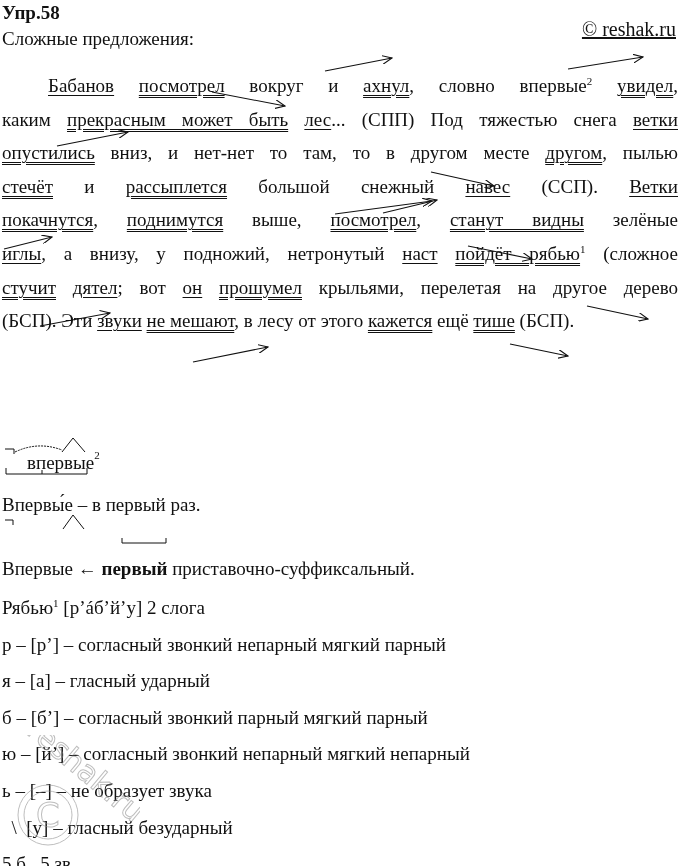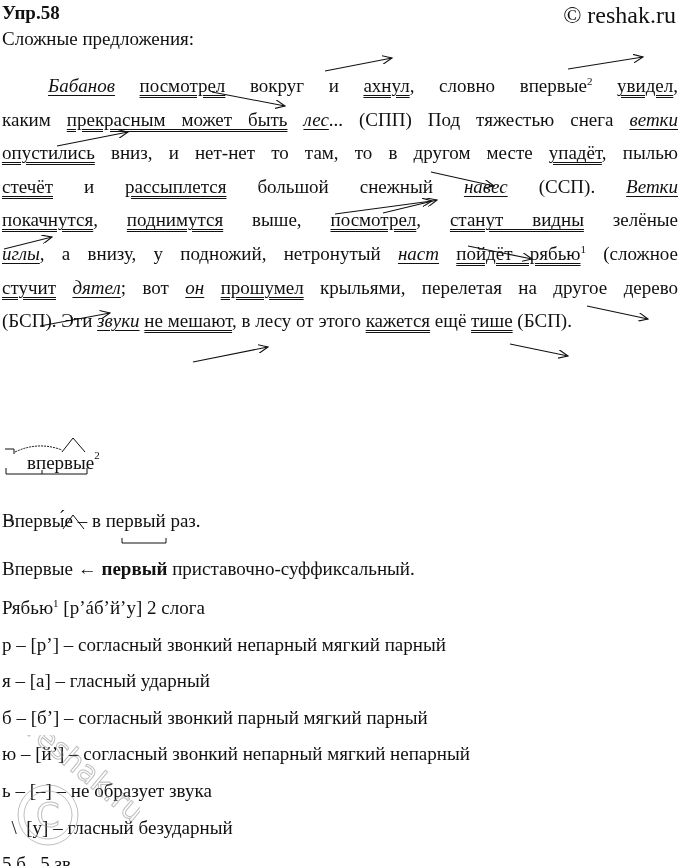--- a/index.html
+++ b/index.html
@@ -2,56 +2,56 @@
 <html><head>
 <meta charset="utf-8">
 <style>
   html, body { margin: 0; padding: 0; background: #ffffff; }
   body {
     width: 680px; height: 866px; position: relative; overflow: hidden;
     font-family: "Liberation Serif", "DejaVu Serif", serif;
     color: #111; font-size: 19px;
   }
   .hdr-title { position: absolute; left: 2px; top: 2px; font-weight: bold; font-size: 19px; }
-  .hdr-copy { position: absolute; right: 4px; top: 2px; font-size: 24px; }
+  .hdr-copy { position: absolute; right: 4px; top: 18px; font-size: 20px; text-decoration: underline; }
   .subtitle { position: absolute; left: 2px; top: 28px; }
   .para {
     position: absolute; left: 2px; top: 69px; width: 676px;
     line-height: 33.6px; text-align: justify; text-align-last: justify;
     word-spacing: 0px;
   }
   .para .line { display: block; white-space: nowrap; text-align: justify; text-align-last: justify; height: 33.6px; }
   .para .line.last { text-align-last: left; }
   .indent { display: inline-block; width: 46px; }
-  .subj { text-decoration: underline; text-decoration-thickness: 1px; text-underline-offset: 3px; font-style: italic; }
+  .subj { text-decoration: underline; text-decoration-thickness: 1px; text-underline-offset: 3px; }
   .pred { text-decoration: underline double; text-decoration-thickness: 1px; text-underline-offset: 3px; margin-top: 12px; }
   sup { font-size: 11px; line-height: 0; vertical-align: 7px; }
   .arrows { position: absolute; left: 0; top: 0; width: 680px; height: 866px; pointer-events: none; }
   .block { position: absolute; left: 2px; }
   .morph-word { position: absolute; left: 6px; top: 452px; font-size: 19px; margin-left: 21px; }
   .morph-word sup { vertical-align: 10px; }
-  .line2 { top: 510px; }
+  .line2 { top: 494px; }
   .line3 { top: 521px; margin-top: 37px; }
   .phon { line-height: 36.6px; top: 590px; }
   .watermark {
     position: absolute; left: 0px; top: 735px; width: 140px; height: 130px;
     pointer-events: none; opacity: 0.55;
   }
 </style>
 </head>
 <body>
 
 <div class="hdr-title">Упр.58</div>
 <div class="hdr-copy">© reshak.ru</div>
 <div class="subtitle">Сложные предложения:</div>
 
 <div class="para" id="para">
     <span class="line"><span class="indent"></span><span class="subj">Бабанов</span><span> </span><span class="pred">посмотрел</span><span> вокруг и </span><span class="pred">ахнул</span><span>, словно впервые</span><sup>2</sup><span> </span><span class="pred">увидел</span><span>,</span></span>
     <span class="line"><span>каким </span><span class="pred">прекрасным может быть</span><span> </span><span class="subj">лес</span><span>... (СПП) Под тяжестью снега </span><span class="subj">ветки</span></span>
-    <span class="line"><span class="pred">опустились</span><span> вниз, и нет-нет то там, то в другом месте </span><span class="pred">упадёт</span><span>, пылью</span></span>
+    <span class="line"><span class="pred">опустились</span><span> вниз, и нет-нет то там, то в другом месте </span><span class="pred">другом</span><span>, пылью</span></span>
     <span class="line"><span class="pred">стечёт</span><span> и </span><span class="pred">рассыплется</span><span> большой снежный </span><span class="subj">навес</span><span> (ССП). </span><span class="subj">Ветки</span></span>
     <span class="line"><span class="pred">покачнутся</span><span>, </span><span class="pred">поднимутся</span><span> выше, </span><span class="pred">посмотрел</span><span>, </span><span class="pred">станут видны</span><span> зелёные</span></span>
     <span class="line"><span class="subj">иглы</span><span>, а внизу, у подножий, нетронутый </span><span class="subj">наст</span><span> </span><span class="pred">пойдёт рябью</span><sup>1</sup><span> (сложное</span></span>
     <span class="line"><span class="pred">стучит</span><span> </span><span class="subj">дятел</span><span>; вот </span><span class="subj">он</span><span> </span><span class="pred">прошумел</span><span> крыльями, перелетая на другое дерево</span></span>
     <span class="line last"><span>(БСП). Эти </span><span class="subj">звуки</span><span> </span><span class="pred">не мешают</span><span>, в лесу от этого </span><span class="pred">кажется</span><span> ещё </span><span class="pred">тише</span><span> (БСП).</span></span>
   </div>
 
 <svg class="arrows" viewBox="0 0 680 866">
   <defs>
     <marker id="ah" markerWidth="10" markerHeight="8" refX="9" refY="4" orient="auto">

